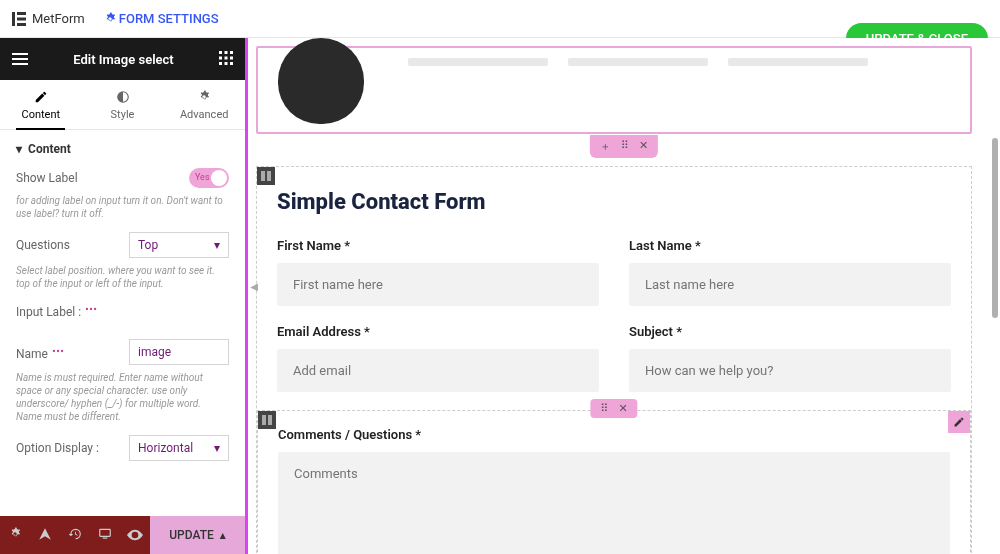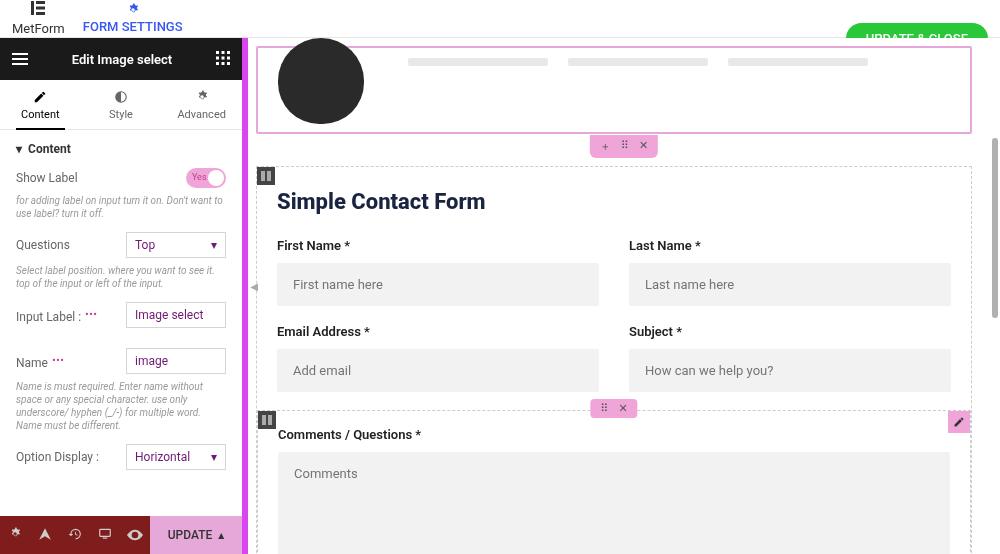--- a/index.html
+++ b/index.html
@@ -1,30 +1,30 @@
 <!DOCTYPE html>
 <html><head>
 <meta charset="utf-8">
 <style>
 * { box-sizing: border-box; margin: 0; padding: 0; font-family: -apple-system, BlinkMacSystemFont, "Segoe UI", Roboto, sans-serif; }
 body { width: 1000px; height: 554px; background: #fff; overflow: hidden; position: relative; }
 
 
 .topbar { height: 38px; border-bottom: 1px solid #e6e6e6; display: flex; align-items: center; padding: 0 12px; gap: 18px; background:#fff; }
-.topbar .logo { display: flex; align-items: center; gap: 6px; font-size: 13px; color: #333; flex-direction: column; }
+.topbar .logo { display: flex; align-items: center; gap: 6px; font-size: 13px; color: #333; }
 .topbar .logo svg { display:block; }
-.topbar .formsettings { display: flex; align-items: center; gap: 2px; font-size: 13px; color: #3857f1; font-weight: 500; flex-direction: column; }
+.topbar .formsettings { display: flex; align-items: center; gap: 2px; font-size: 13px; color: #3857f1; font-weight: 500; }
 .spacer { flex: 1; }
 .update-close { background: #28c838; color: #fff; border: none; padding: 8px 20px; border-radius: 16px; font-size: 13px; font-weight: 500; cursor: pointer; margin-top: 40px; }
 
 
 .main { display: flex; height: calc(554px - 38px); }
 
 
-.sidebar { width: 248px; background: #fff; border-right: 6px solid #d946ef; display: flex; flex-direction: column; }
+.sidebar { width: 248px; background: #fff; border-right: 3px solid #d946ef; display: flex; flex-direction: column; }
 .sidebar-header { background: #1a1a1a; color: #fff; height: 42px; display: flex; align-items: center; justify-content: space-between; padding: 0 12px; }
 .sidebar-header .title { font-size: 13px; font-weight: 600; }
 .hamburger, .grid-icon { color: #fff; }
 
 .tabs { display: flex; border-bottom: 1px solid #e6e6e6; }
 .tab { flex: 1; text-align: center; padding: 10px 0 8px; font-size: 11px; color: #666; cursor: pointer; position:relative; }
 .tab.active { color: #000; }
 .tab.active::after { content: ""; position: absolute; bottom: -1px; left: 20%; right: 20%; height: 2px; background: #000; }
 .tab .ticon { display: block; margin: 0 auto 4px; }
 
@@ -168,21 +168,20 @@
 
       <div class="row">
         <label>
           <span>Input Label :</span>
           <svg class="dynamic-icon" viewBox="0 0 24 24" fill="#c13e8f">
               <circle cx="5" cy="12" r="2"></circle>
               <circle cx="12" cy="12" r="2"></circle>
               <circle cx="19" cy="12" r="2"></circle>
             </svg>
         </label>
-        <input class="textin" value="Image select" style="">
       </div>
 
       <div class="row" style="margin-top:20px">
         <label>
           <span>Name</span>
           <svg class="dynamic-icon" viewBox="0 0 24 24" fill="#c13e8f">
               <circle cx="5" cy="12" r="2"></circle>
               <circle cx="12" cy="12" r="2"></circle>
               <circle cx="19" cy="12" r="2"></circle>
             </svg>

